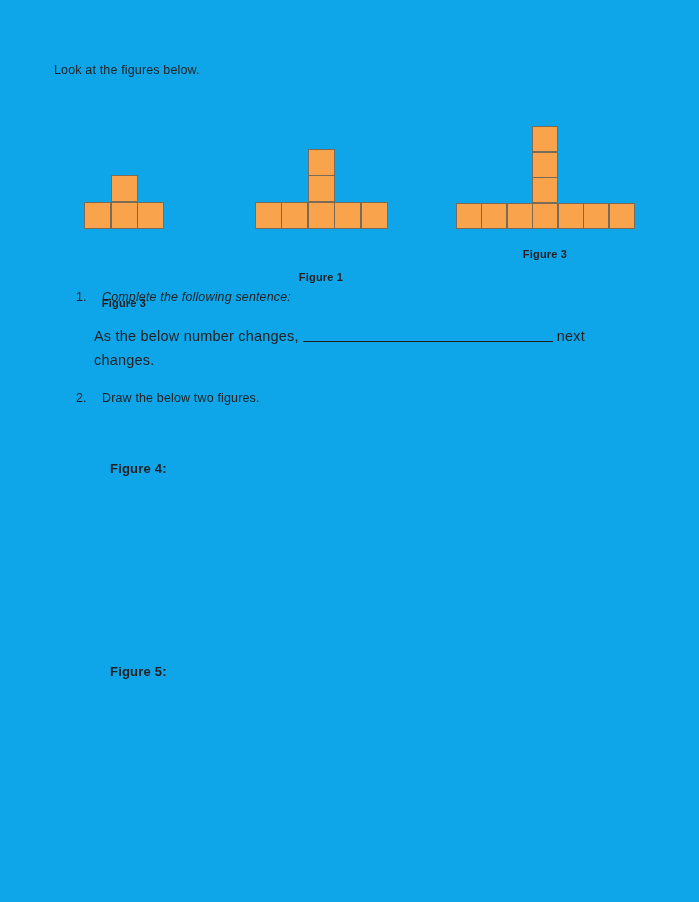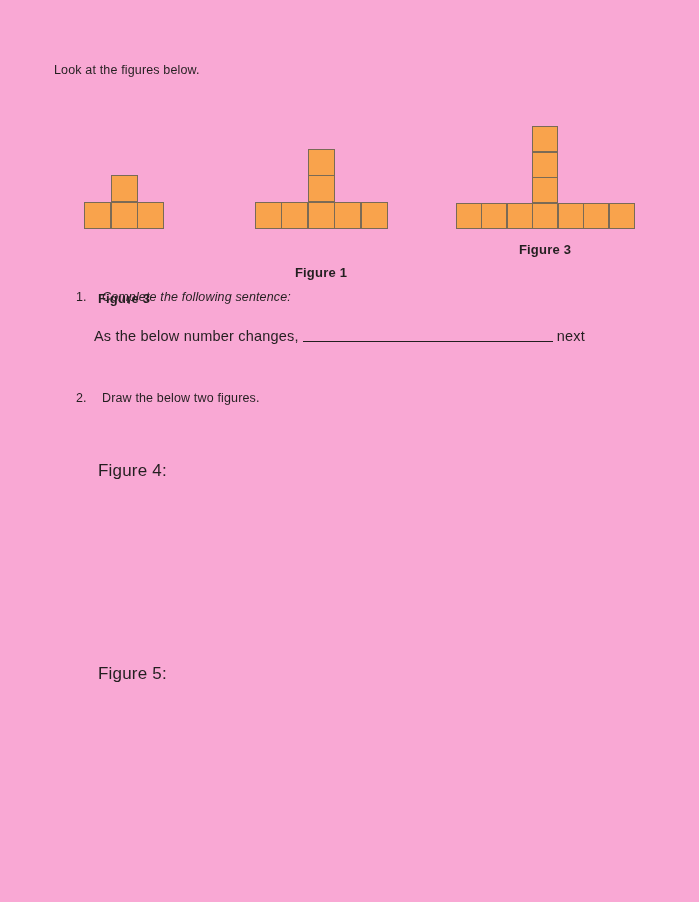--- a/index.html
+++ b/index.html
@@ -13,21 +13,21 @@
     height: 902px;
     position: relative;
     font-family: "Liberation Sans", sans-serif;
     color: #231f20;
     overflow: hidden;
   }
 
   .page {
     position: absolute;
     inset: 0;
-    background: #f9a8d4;
+    background: #0ea5e9;
   }
 
   
   .intro {
     position: absolute;
     left: 54px;
     top: 63px;
     font-size: 12.5px;
     letter-spacing: 0.15px;
     white-space: nowrap;
@@ -66,24 +66,24 @@
 
   .cube {
     background: #f9a34c;
     border: 1px solid #7a6a56;
     box-sizing: border-box;
     margin: 0 -0.5px -0.5px 0;
   }
 
   .figure-caption {
     position: absolute;
-    top: 116px;
+    top: 122px;
     width: 100%;
     text-align: center;
-    font-size: 13px;
+    font-size: 11px;
     font-weight: bold;
     letter-spacing: 0.2px;
     white-space: nowrap;
   }
 
   
   #fig-group-1 { left: 62px;  width: 124px; }
   #fig-group-2 { left: 253px; width: 136px; }
   #fig-group-3 { left: 451px; width: 188px; }
 
@@ -125,23 +125,23 @@
     width: 250px;
     border-bottom: 1.4px solid #231f20;
     margin: 0 4px -1px 4px;
     vertical-align: baseline;
     height: 14px;
   }
 
   
   .answer-label {
     position: absolute;
-    left: 98px;
-    font-size: 17px;
-    font-weight: normal;
+    left: 110px;
+    font-size: 13px;
+    font-weight: bold;
     letter-spacing: 0.2px;
   }
   #answer-figure-4 { top: 461px; }
   #answer-figure-5 { top: 644px; margin-top: 20px; }
 
   .answer-space {
     position: absolute;
     left: 94px;
     width: 520px;
   }
@@ -210,20 +210,21 @@
 
   </div>
 
   <div class="question" id="question-1">
     <span class="q-num">1.</span>
     <span class="q-text">Complete the following sentence:</span>
   </div>
 
   <div class="sentence-block">
     <span>As the below number changes,</span><span class="blank-line"></span><span>next</span>
+    <div>changes.</div>
   </div>
 
   <div class="question" id="question-2">
     <span class="q-num">2.</span>
     <span class="q-text">Draw the below two figures.</span>
   </div>
 
   <div class="answer-label" id="answer-figure-4">Figure 4:</div>
   <div class="answer-space" id="answer-space-4"></div>
 

